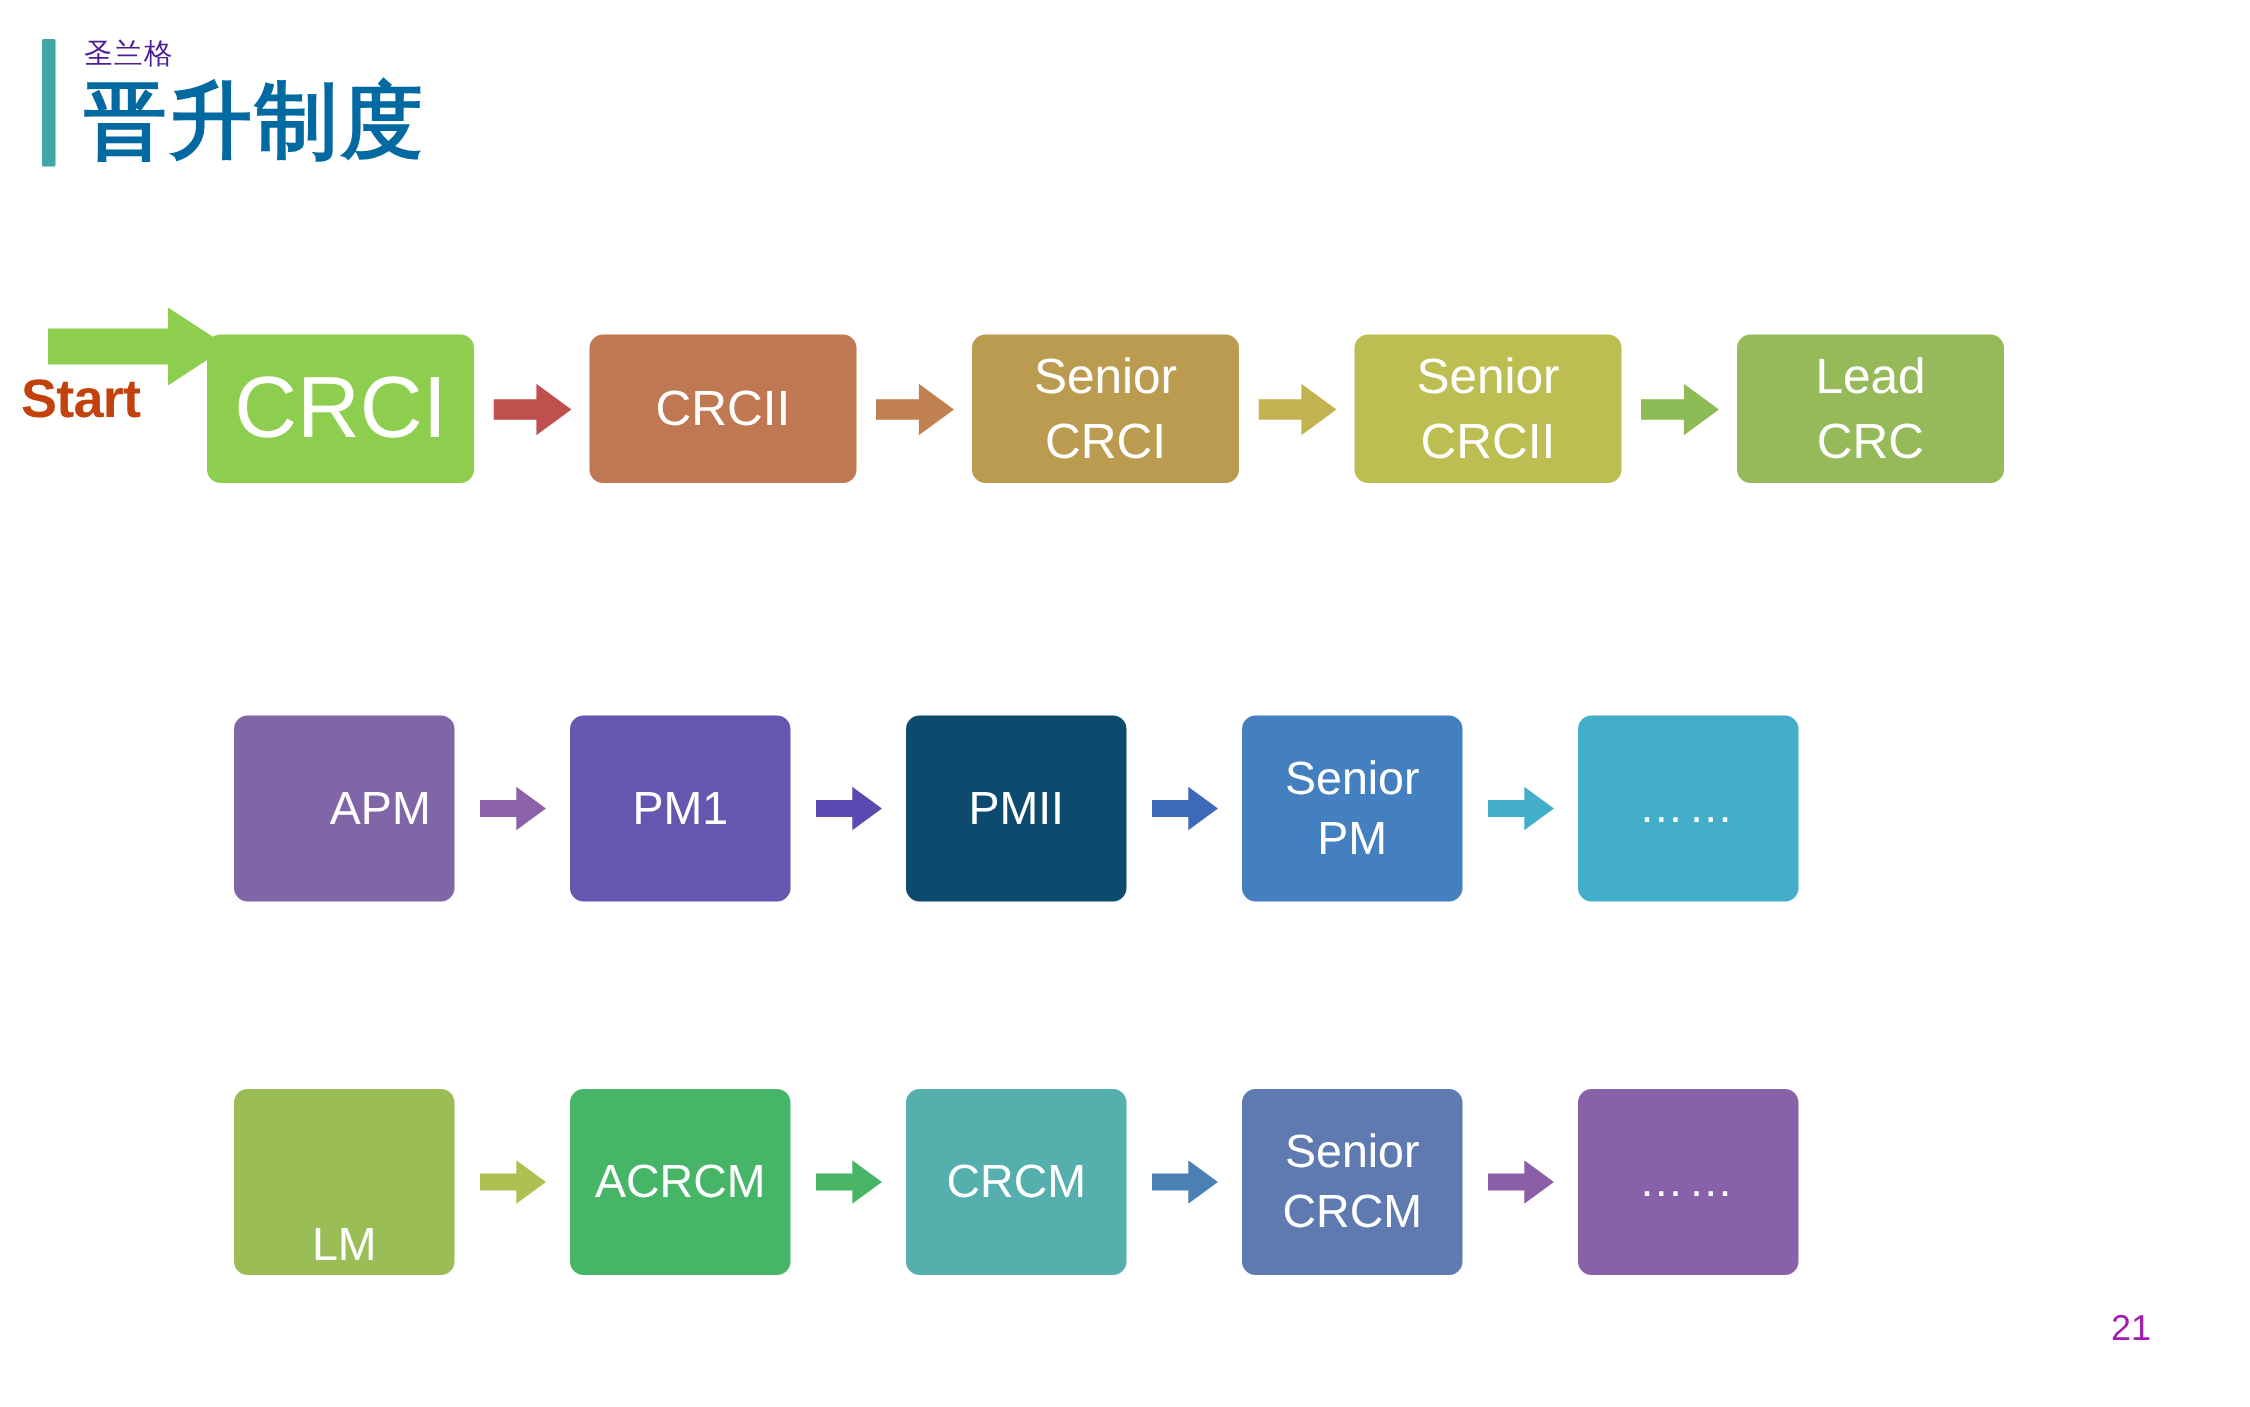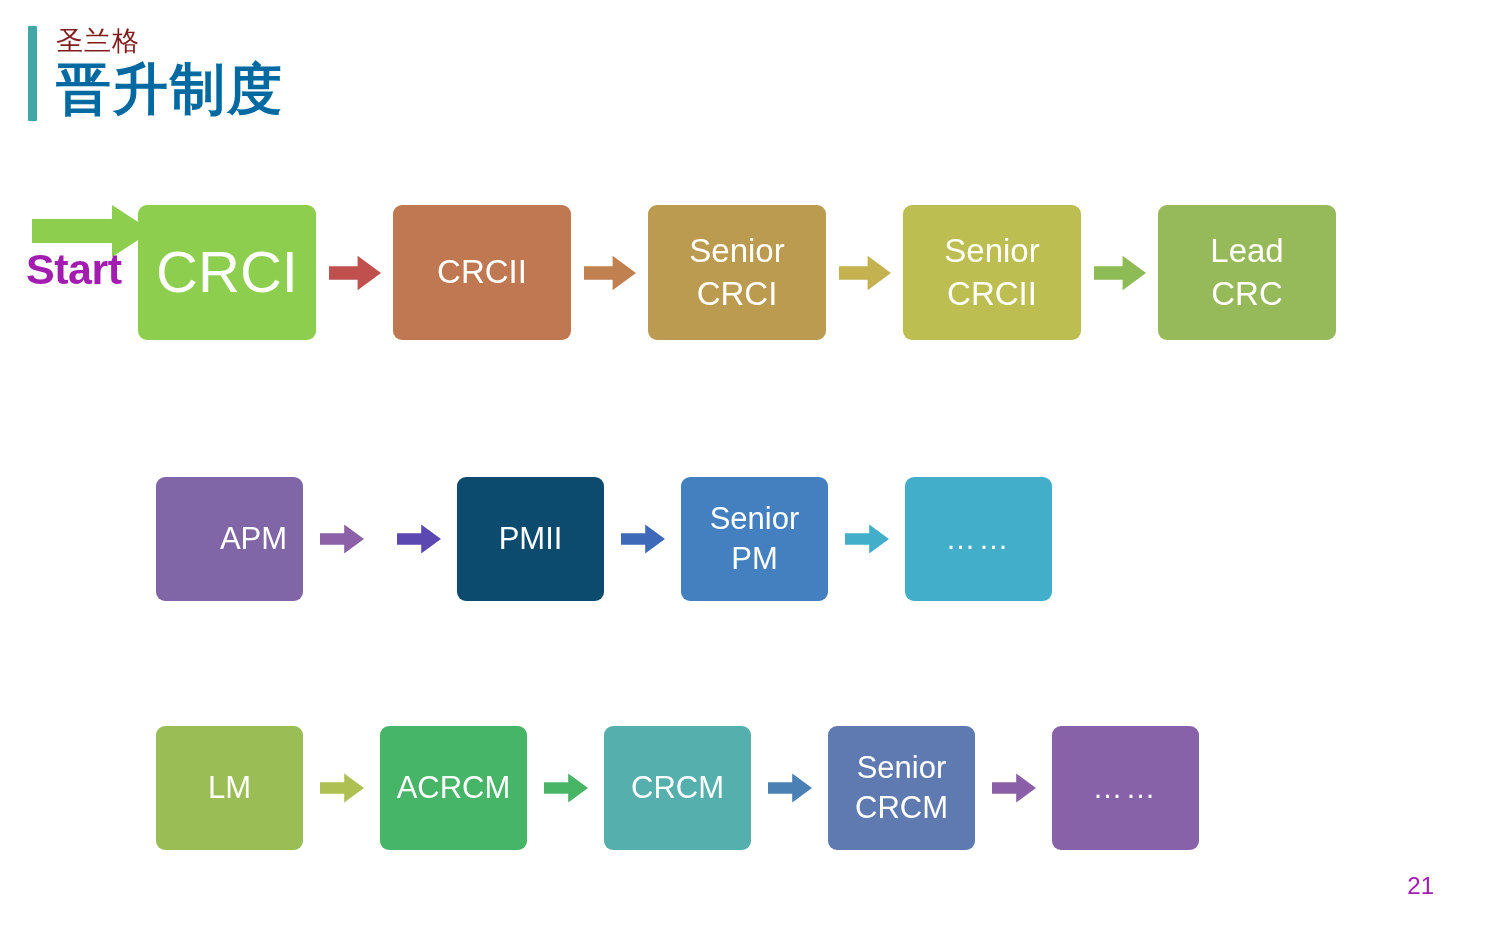--- a/index.html
+++ b/index.html
@@ -28,22 +28,22 @@
     background: #43A6A6;
     margin-right: 19px;
     border-radius: 1px;
   }
   .header-text {
     display: flex;
     flex-direction: column;
     justify-content: flex-start;
   }
   .header-sub {
-    font-size: 27px;
-    color: #7f1d1d;
+    font-size: 19px;
+    color: #4c1d95;
     line-height: 1.15;
     letter-spacing: 1px;
     font-weight: 400;
   }
   .header-title {
     font-size: 55px;
     font-weight: bold;
     color: #0369a1;
     line-height: 1.12;
     letter-spacing: 2px;
@@ -68,25 +68,25 @@
   }
   .start-arrow {
     position: absolute;
     left: 18px;
     top: 0px;
     width: 120px;
     height: 52px;
   }
   .start-label {
     position: absolute;
-    left: 12px;
+    left: 0px;
     top: 40px;
-    font-size: 43px;
+    font-size: 36px;
     font-weight: bold;
-    color: #a21caf;
+    color: #c2410c;
     letter-spacing: -0.5px;
     white-space: nowrap;
   }
 
   .node {
     flex: 0 0 auto;
     border-radius: 9px;
     display: flex;
     align-items: center;
     justify-content: center;
@@ -96,21 +96,21 @@
     position: relative;
   }
   .node .node-label {
     display: block;
     line-height: 1.28;
     white-space: pre-line;
     padding: 0 6px;
   }
 
   
-  .r1 .node { width: 178px; height: 135px; font-size: 33px; }
+  .r1 .node { width: 178px; height: 99px; font-size: 33px; }
   .r1 .node.big .node-label { font-size: 58px; line-height: 1.05; }
 
   
   .r2 .node, .r3 .node { width: 147px; height: 124px; font-size: 31px; }
 
   .arrow-cell {
     flex: 0 0 auto;
     display: flex;
     align-items: center;
     justify-content: center;
@@ -195,20 +195,23 @@
 
 <div class="row r2" id="row-2">
     <div class="node" style="background: rgb(128, 102, 166); padding-left: 48px;">
       <span class="node-label">APM</span>
     </div>
     <div class="arrow-cell">
       <svg class="arrow-svg" width="44" height="36" viewBox="0 0 100 70">
         <path d="M0,22 L55,22 L55,2 L100,35 L55,68 L55,48 L0,48 Z" fill="#8C61A8"></path>
       </svg>
     </div>
+    <div class="node" style="background: rgb(103, 86, 175);">
+      <span class="node-label">PM1</span>
+    </div>
     <div class="arrow-cell">
       <svg class="arrow-svg" width="44" height="36" viewBox="0 0 100 70">
         <path d="M0,22 L55,22 L55,2 L100,35 L55,68 L55,48 L0,48 Z" fill="#5B48B0"></path>
       </svg>
     </div>
     <div class="node" style="background: #0c4a6e;">
       <span class="node-label">PMII</span>
     </div>
     <div class="arrow-cell">
       <svg class="arrow-svg" width="44" height="36" viewBox="0 0 100 70">
@@ -223,21 +226,21 @@
       <svg class="arrow-svg" width="44" height="36" viewBox="0 0 100 70">
         <path d="M0,22 L55,22 L55,2 L100,35 L55,68 L55,48 L0,48 Z" fill="#43AEC9"></path>
       </svg>
     </div>
     <div class="node" style="background: rgb(67, 174, 201);">
       <span class="node-label dots">……</span>
     </div>
   </div>
 
 <div class="row r3" id="row-3">
-    <div class="node" style="background: rgb(154, 190, 85);">
+    <div class="node" style="background: rgb(154, 190, 85); align-items: flex-end;">
       <span class="node-label">LM</span>
     </div>
     <div class="arrow-cell">
       <svg class="arrow-svg" width="44" height="36" viewBox="0 0 100 70">
         <path d="M0,22 L55,22 L55,2 L100,35 L55,68 L55,48 L0,48 Z" fill="#AFC052"></path>
       </svg>
     </div>
     <div class="node" style="background: rgb(70, 181, 103);">
       <span class="node-label">ACRCM</span>
     </div>

